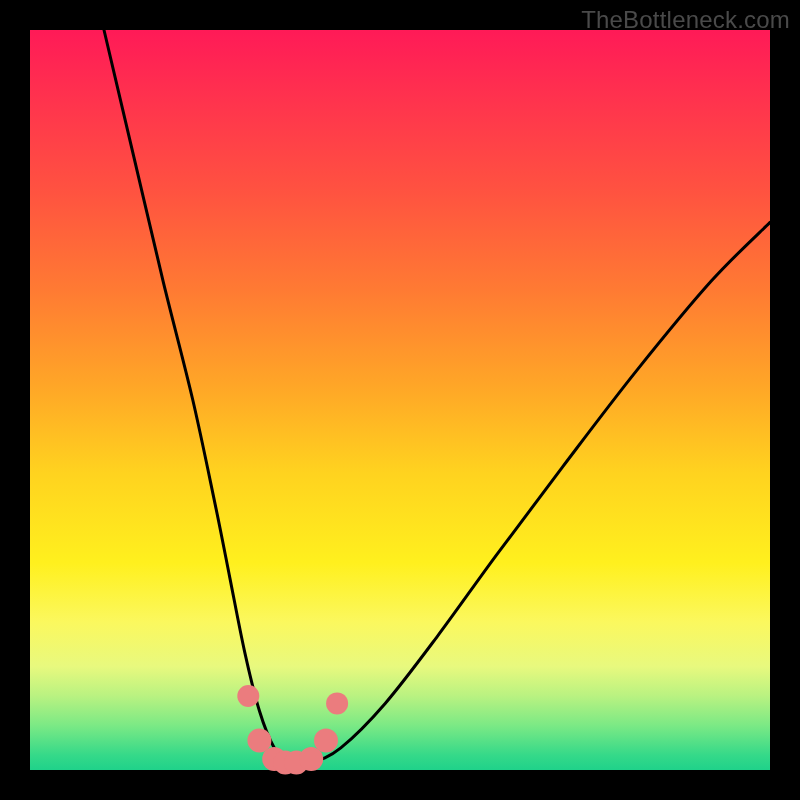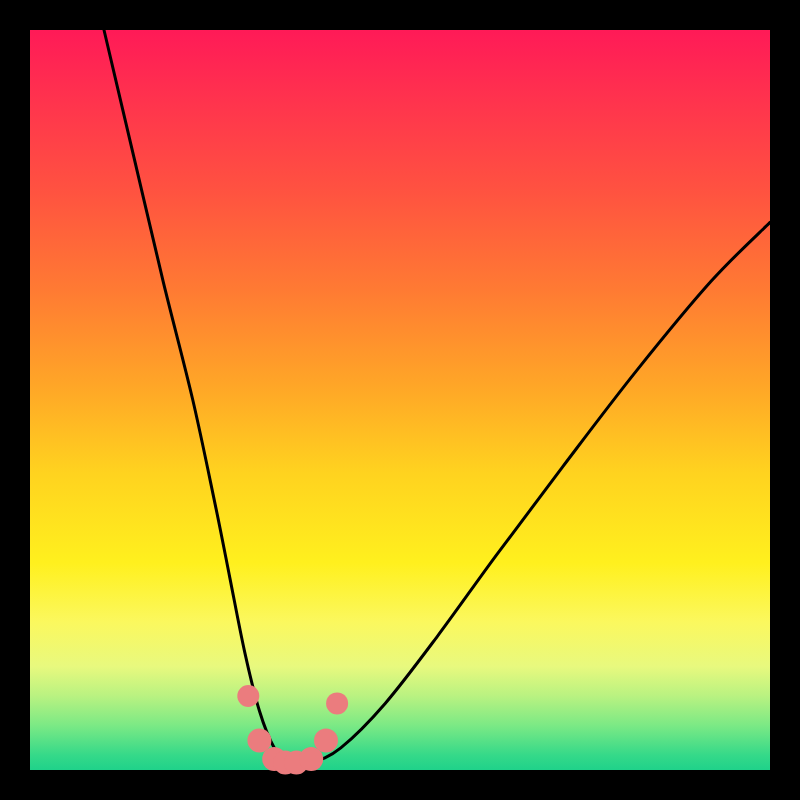--- a/index.html
+++ b/index.html
@@ -60,20 +60,21 @@
     top: 0;
     width: 740px;
     height: 740px;
     overflow: visible;
   }
 </style>
 </head>
 <body>
 
 <div class="frame">
+  <div class="watermark">TheBottleneck.com</div>
 
   <div class="plot">
     <svg class="curve" viewBox="0 0 740 740">
       <g>
         <path id="curve-path" fill="none" stroke="#000000" stroke-width="3" stroke-linecap="round" d="M 74.0 0.0 C 78.9 21.0, 93.7 83.9, 103.6 125.8 C 113.5 167.7, 123.3 210.9, 133.2 251.6 C 143.1 292.3, 154.2 333.0, 162.8 370.0 C 171.4 407.0, 178.8 444.0, 185.0 473.6 C 191.2 503.2, 194.9 522.9, 199.8 547.6 C 204.7 572.3, 209.7 599.4, 214.6 621.6 C 219.5 643.8, 224.5 664.8, 229.4 680.8 C 234.3 696.8, 239.3 709.2, 244.2 717.8 C 249.1 726.4, 252.8 730.1, 259.0 732.6 C 265.2 735.1, 272.6 735.1, 281.2 732.6 C 289.8 730.1, 298.5 727.7, 310.8 717.8 C 323.1 707.9, 339.2 691.9, 355.2 673.4 C 371.2 654.9, 388.5 631.5, 407.0 606.8 C 425.5 582.1, 445.2 553.8, 466.2 525.4 C 487.2 497.0, 509.4 467.4, 532.8 436.6 C 556.2 405.8, 582.1 371.2, 606.8 340.4 C 631.5 309.6, 658.6 276.3, 680.8 251.6 C 703.0 226.9, 730.1 202.3, 740.0 192.4"></path>
       </g>
       <g id="dots-group">
           <circle cx="218.3" cy="666.0" r="11" fill="#eb7c7e"></circle>
           <circle cx="229.4" cy="710.4" r="12" fill="#eb7c7e"></circle>
           <circle cx="244.2" cy="728.9" r="12" fill="#eb7c7e"></circle>

